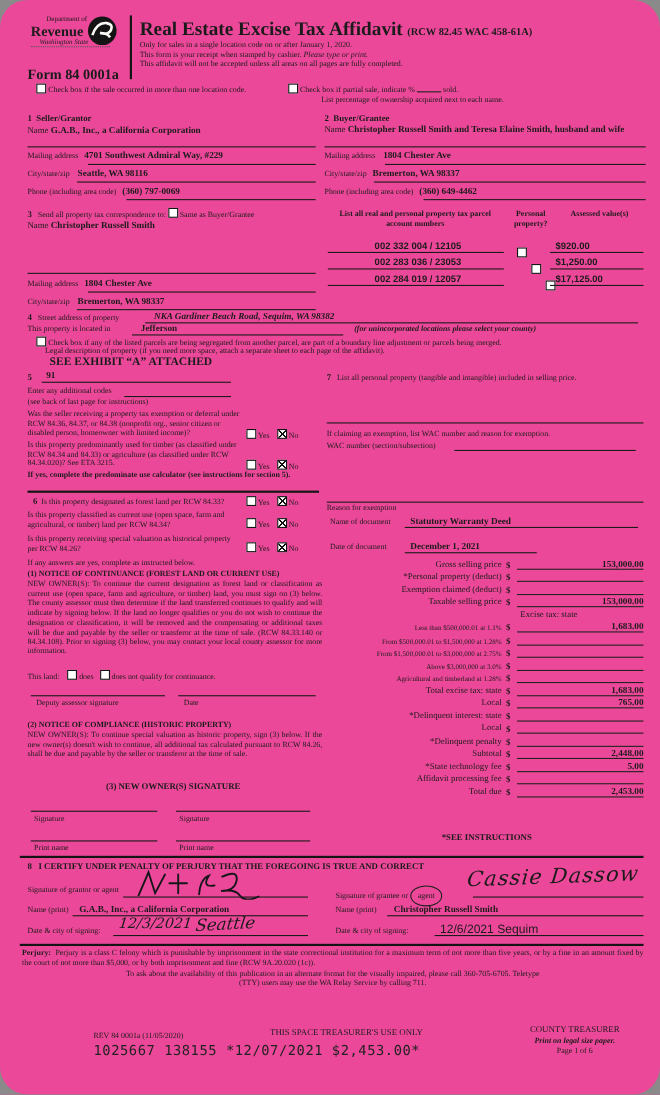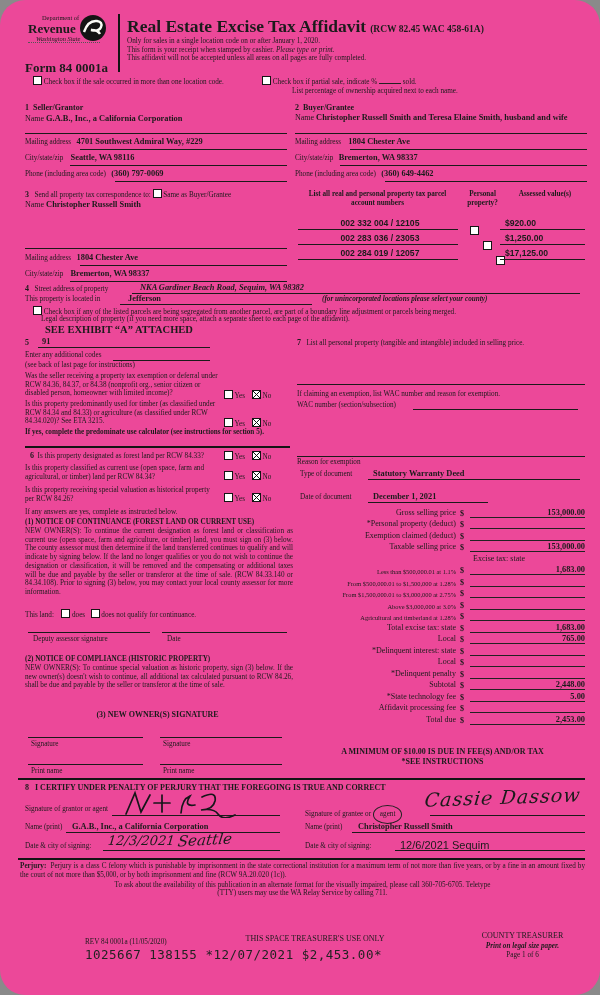--- a/index.html
+++ b/index.html
@@ -268,21 +268,21 @@
     <span class="b t8">7</span>&nbsp;&nbsp;&nbsp;<span>List all personal property (tangible and intangible) included in selling price.</span>
   </div>
   <div class="hr" style="left:297px;top:384px;width:288px;"></div>
   <div class="abs t7" style="left:297px;top:390px;width:285px;">If claiming an exemption, list WAC number and reason for exemption.</div>
   <div class="abs t7" style="left:297px;top:401px;">WAC number (section/subsection)</div>
   <div class="hr" style="left:413px;top:409px;width:165px;"></div>
   <div class="abs t7" style="left:297px;top:414px;margin-top:44px;">Reason for exemption</div>
   <div class="hr" style="left:297px;top:456px;width:288px;"></div>
 
   
-  <div class="abs t7" style="left:300px;top:470px;">Type of document</div>
+  <div class="abs t7" style="left:300px;top:470px;">Name of document</div>
   <div class="abs val" style="left:373px;top:469px;">Statutory Warranty Deed</div>
   <div class="hr" style="left:368px;top:479px;width:212px;"></div>
   <div class="abs t7" style="left:300px;top:493px;">Date of document</div>
   <div class="abs val" style="left:373px;top:492px;">December 1, 2021</div>
   <div class="hr" style="left:368px;top:502px;width:120px;"></div>
 
   <div class="abs" style="left:300px;top:506px;width:285px;">
     <div class="taxrow">
       <span class="lab t8">Gross selling price</span>
         <span class="dol">$</span>
@@ -371,21 +371,20 @@
         <span class="dol">$</span>
         <span class="amt"></span>
     </div>
     <div class="taxrow">
       <span class="lab t8">Total due</span>
         <span class="dol">$</span>
         <span class="amt">2,453.00</span>
     </div>
   </div>
 
-  <div class="abs t8 b ctr" style="left:300px;top:747px;width:285px;">A MINIMUM OF $10.00 IS DUE IN FEE(S) AND/OR TAX</div>
   <div class="abs t8 b ctr" style="left:300px;top:757px;width:285px;">*SEE INSTRUCTIONS</div>
 
   
   <div class="hr2" style="left:18px;top:778px;width:567px;"></div>
   <div class="abs t8 b" style="left:25px;top:783px;">
     <span>8</span>&nbsp;&nbsp;&nbsp;<span>I CERTIFY UNDER PENALTY OF PERJURY THAT THE FOREGOING IS TRUE AND CORRECT</span>
   </div>
 
   <div class="abs t7" style="left:25px;top:805px;">Signature of grantor or agent</div>
   <svg class="abs" style="left:118px;top:788px;" width="125" height="30" viewBox="0 0 125 30">

